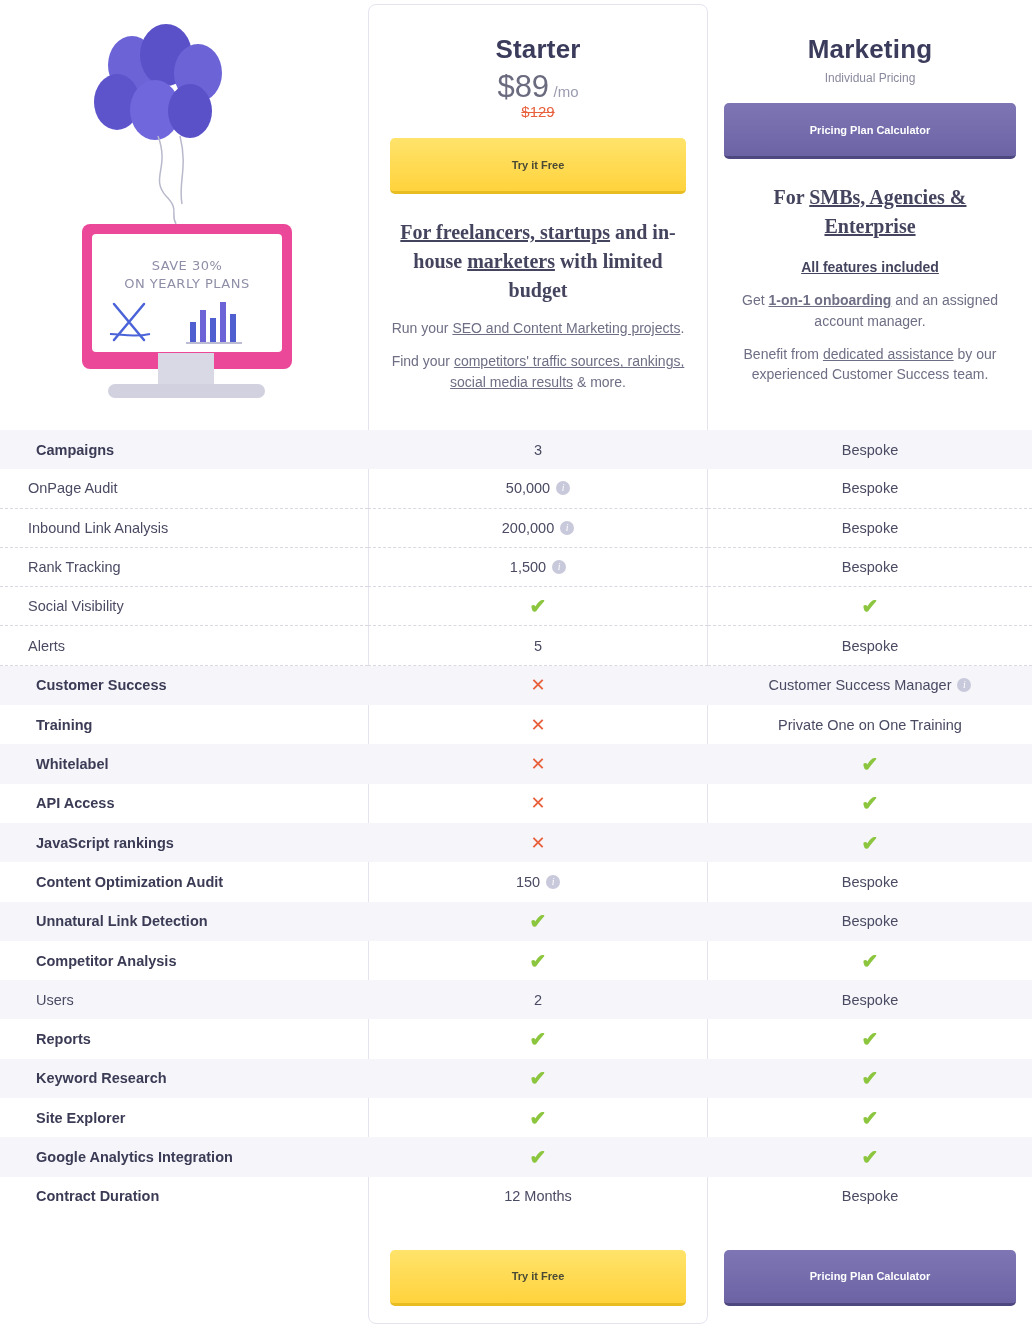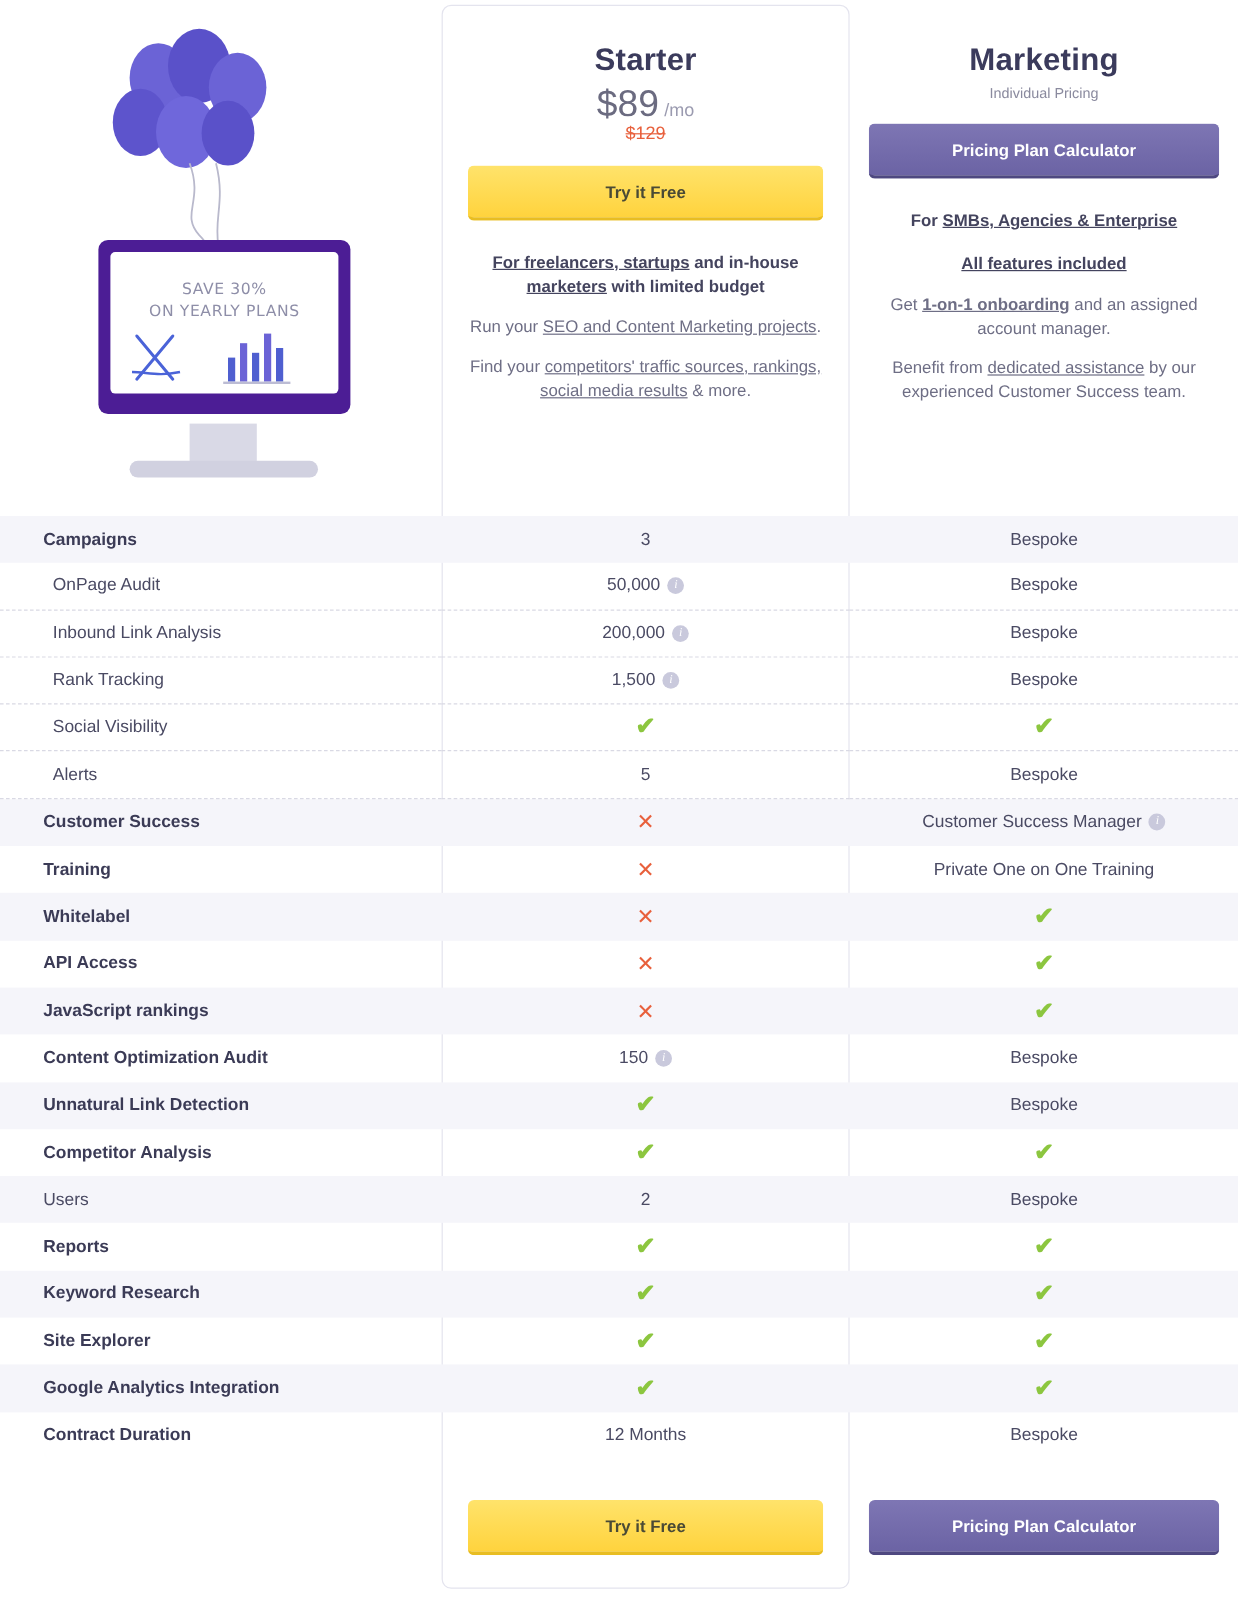--- a/index.html
+++ b/index.html
@@ -51,56 +51,56 @@
   .price-main { font-size: 31px; color: #6b6b80; }
   .price-per { font-size: 15px; color: #9b9bb0; }
   .price-old {
     display: block; margin-top: -2px;
     font-size: 15px; color: #e8603c; text-decoration: line-through;
   }
   .plan-sub { font-size: 12px; color: #8a8a9e; margin-top: 6px; }
 
   .btn {
     display: block; margin: 18px auto 0;
-    width: 296px; height: 46px; line-height: 42px;
-    text-align: center; font-size: 14px; font-weight: bold;
+    width: 296px; height: 56px; line-height: 42px;
+    text-align: center; font-size: 11px; font-weight: bold;
     border-radius: 5px; cursor: pointer; border: none;
   }
   .btn-yellow {
     background: linear-gradient(180deg,#ffe36b 0%,#ffd33d 100%);
     color: #4a4a35;
     border-bottom: 3px solid #e8bd22;
   }
   .btn-purple {
     background: linear-gradient(180deg,#7e76b4 0%,#6b63a4 100%);
     color: #ffffff;
     border-bottom: 3px solid #4e4880;
     width: 292px;
   }
 
   .blurb { padding: 0 22px; text-align: center; margin-top: 24px; }
-  .blurb .lead { font-size: 14px; font-weight: bold; color: #44445e; line-height: 1.45; }
+  .blurb .lead { font-size: 20px; font-weight: bold; color: #44445e; line-height: 1.45; font-family: Liberation Serif, serif; }
   .blurb p { font-size: 14px; color: #6e6e85; line-height: 1.45; margin: 13px 0 0; }
   .u { text-decoration: underline; }
   .ub { text-decoration: underline; font-weight: bold; }
 
   
   .table { position: relative; z-index: 2; width: 1032px; }
   .row {
     display: flex; align-items: flex-end;
     height: 39.3px;
   }
   .row.alt { background: #f5f5fa; }
   .row.dashed .c-feat, .row.dashed .c-val { border-bottom: 1px dashed #d9d9e4; }
   .c-feat {
     width: 368px; padding-left: 36px;
     font-size: 14.5px; color: #4a4a63;
     height: 100%; display: flex; align-items: center;
   }
-  .c-feat.indent { padding-left: 44px; }
+  .c-feat.indent { padding-left: 28px; }
   .c-feat.bold { font-weight: bold; color: #3b3b56; }
   .c-val {
     width: 340px; height: 100%;
     display: flex; align-items: center; justify-content: center;
     font-size: 14.5px; color: #4a4a63;
   }
   .c-val.last { width: 324px; }
   .check { color: #8cc63f; font-size: 20px; line-height: 1; font-weight: bold; }
   .cross { color: #e8603c; font-size: 18px; line-height: 1; }
   .info {
@@ -114,22 +114,22 @@
     position: relative; z-index: 2;
     display: flex; padding-top: 16px;
   }
   .fc-spacer { width: 368px; }
   .fc-1 { width: 340px; }
   .fc-2 { width: 324px; }
 
   
   .balloon { position: absolute; border-radius: 50%; }
   .monitor-body {
-    position: absolute; left: 52px; top: 182px; width: 210px; height: 145px;
-    background: #4c1d95; border-radius: 8px;
+    position: absolute; left: 52px; top: 206px; width: 210px; height: 145px;
+    background: #ec4899; border-radius: 8px;
   }
   .monitor-screen {
     position: absolute; left: 10px; top: 10px; width: 190px; height: 118px;
     background: #ffffff; border-radius: 4px;
   }
   .monitor-dot {
     position: absolute; left: 99px; top: 162px; width: 10px; height: 10px;
     background: #ffffff; border-radius: 50%;
   }
   .monitor-neck {

